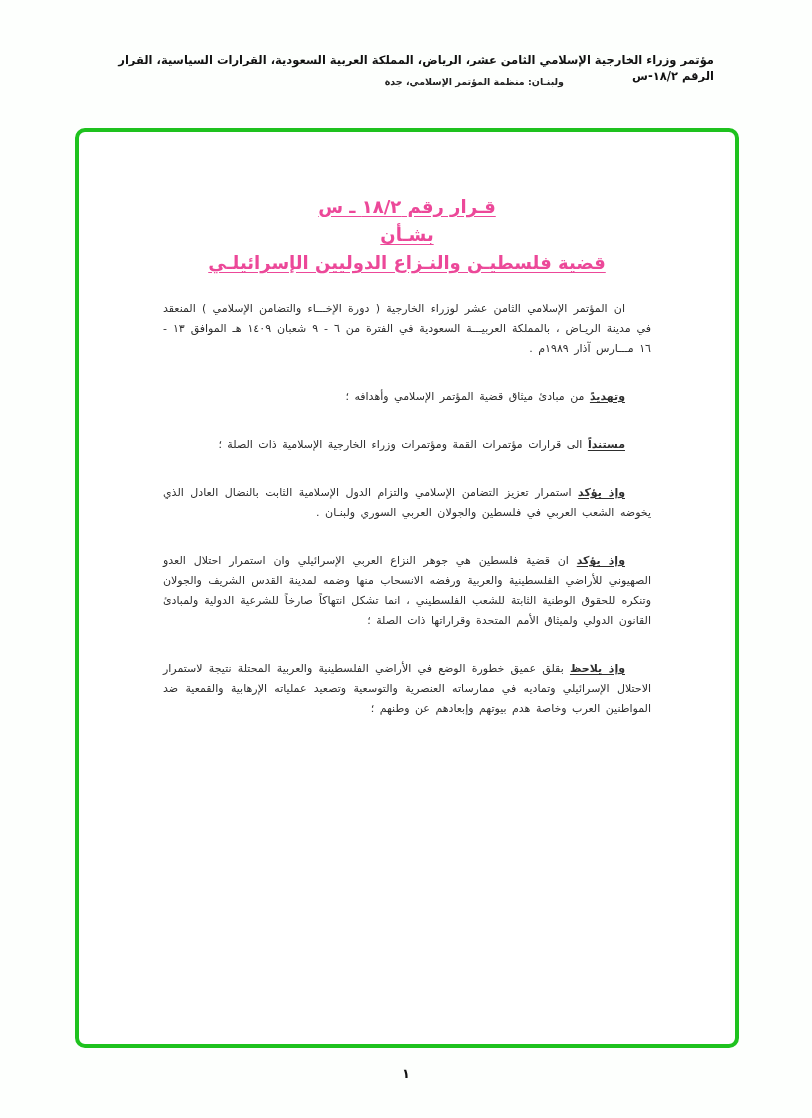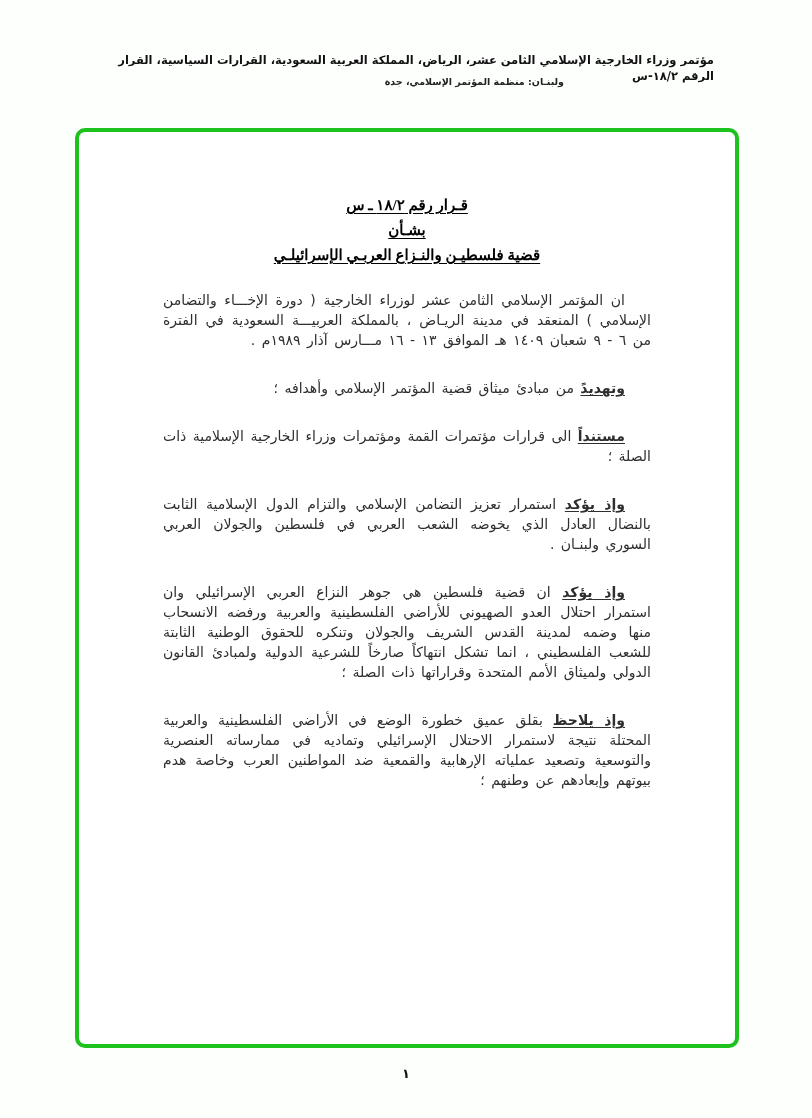--- a/index.html
+++ b/index.html
@@ -62,32 +62,31 @@
     color: #2e2e2e;
   }
 
   .title-block {
     text-align: center;
     margin-bottom: 26px;
   }
   .title-line {
     display: block;
     font-weight: bold;
-    font-size: 15px;
-    color: #000000;
+    font-size: 18px;
+    color: #ec4899;
     text-decoration: underline;
     text-underline-offset: 3px;
     margin-bottom: 7px;
     letter-spacing: 1px;
-    font-family: Liberation Serif, serif;
   }
 
   .para {
     margin: 0 0 28px 0;
-    font-size: 14px;
+    font-size: 11px;
     line-height: 20px;
     text-align: justify;
     text-indent: 26px;
     word-spacing: 2px;
     color: #2e2e2e;
   }
   .para .lead {
     font-weight: bold;
     text-decoration: underline;
     text-underline-offset: 2px;
@@ -112,21 +111,21 @@
   <div class="top-header">مؤتمر وزراء الخارجية الإسلامي الثامن عشر، الرياض، المملكة العربية السعودية، القرارات السياسية، القرار الرقم ١٨/٢-س</div>
 
   <div class="source-line">ولبنـان: منظمة المؤتمر الإسلامي، جدة</div>
 
   <div class="frame">
     <div class="scan">
 
       <div class="title-block">
         <span class="title-line">قـرار رقم ١٨/٢ ـ س</span>
         <span class="title-line">بشـأن</span>
-        <span class="title-line">قضية فلسطيـن والنـزاع العربـي الإسرائيلـي</span>
+        <span class="title-line">قضية فلسطيـن والنـزاع الدوليين الإسرائيلـي</span>
       </div>
 
       <p class="para"><span class="lead"></span><span>ان المؤتمر الإسلامي الثامن عشر لوزراء الخارجية ( دورة الإخـــاء والتضامن الإسلامي ) المنعقد في مدينة الريـاض ، بالمملكة العربيـــة السعودية في الفترة من ٦ - ٩ شعبان ١٤٠٩ هـ الموافق ١٣ - ١٦ مـــارس آذار ١٩٨٩م .</span></p>
 
       <p class="para"><span class="lead">وتهديدً</span><span> من مبادئ ميثاق قضية المؤتمر الإسلامي وأهدافه ؛</span></p>
 
       <p class="para"><span class="lead">مستنداً</span><span> الى قرارات مؤتمرات القمة ومؤتمرات وزراء الخارجية الإسلامية ذات الصلة ؛</span></p>
 
       <p class="para"><span class="lead">وإذ يؤكد</span><span> استمرار تعزيز التضامن الإسلامي والتزام الدول الإسلامية الثابت بالنضال العادل الذي يخوضه الشعب العربي في فلسطين والجولان العربي السوري ولبنـان .</span></p>
 

